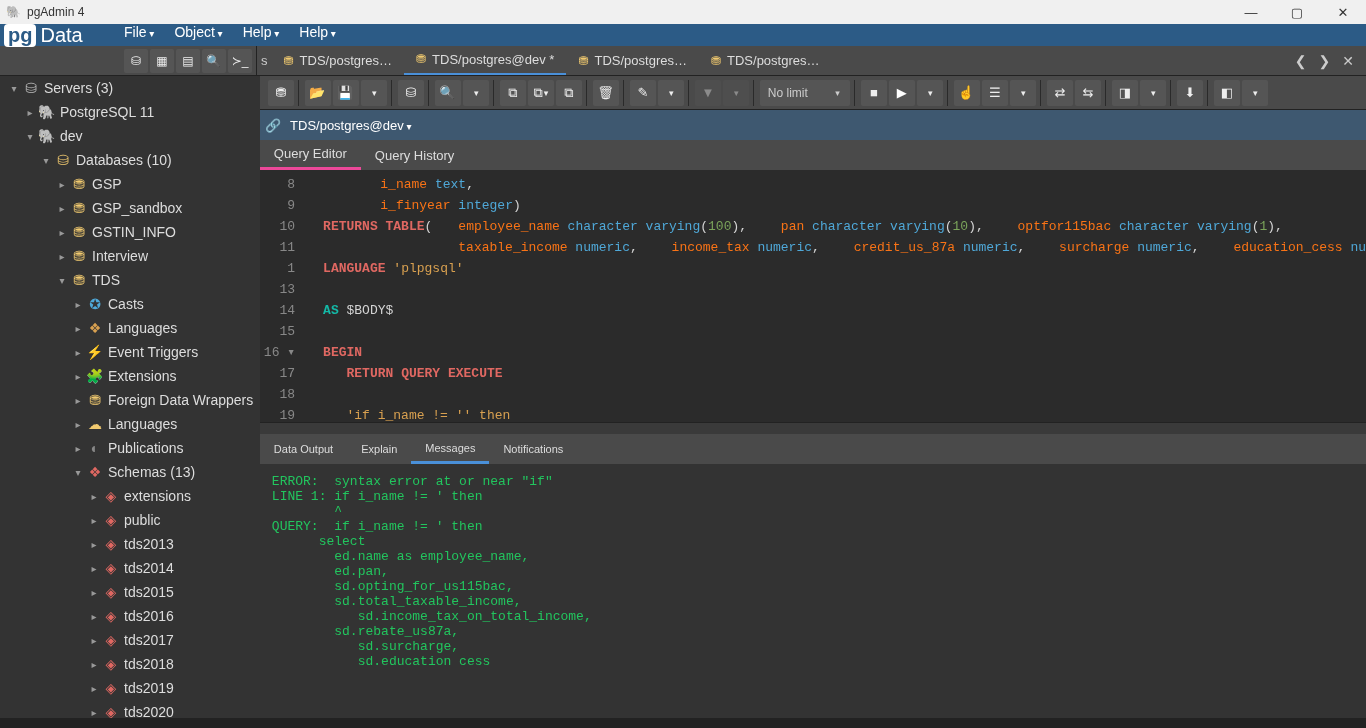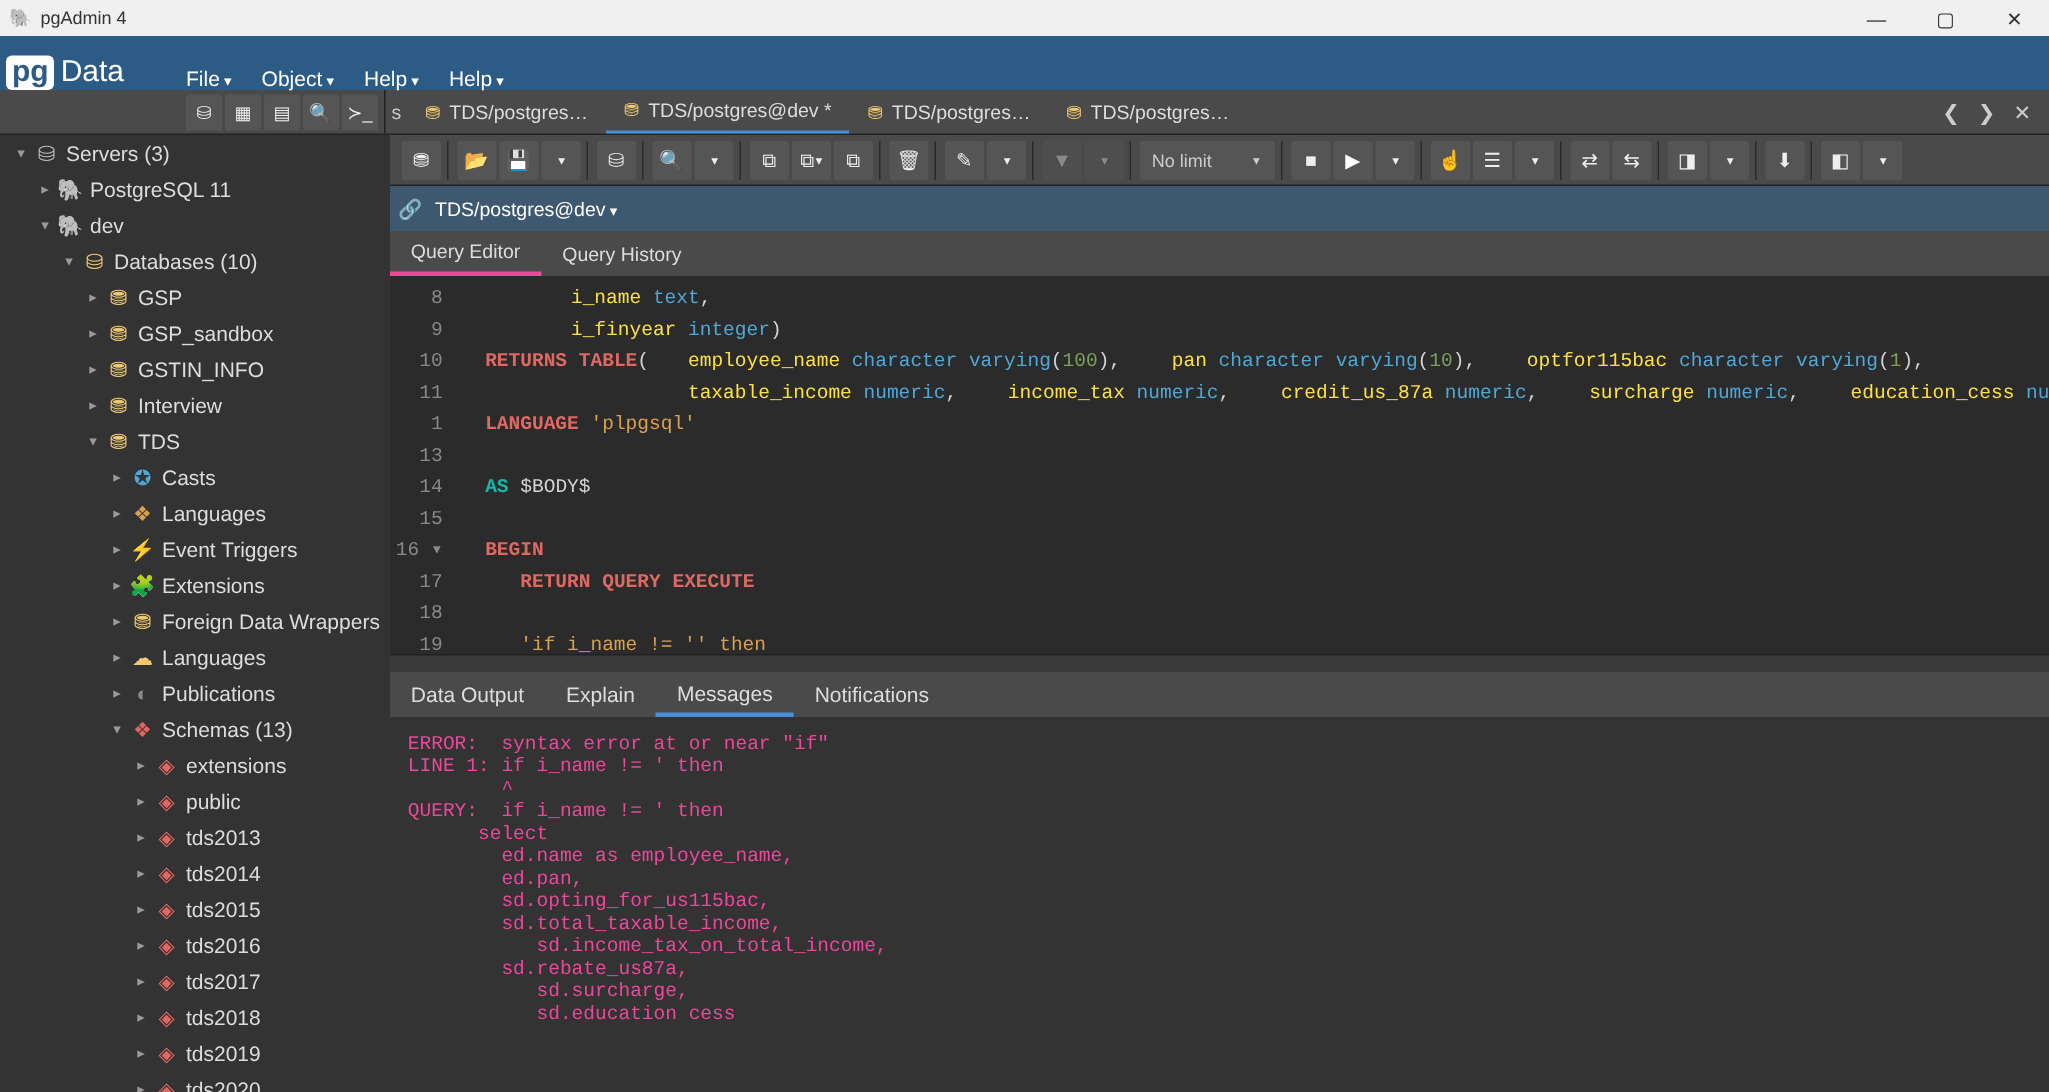--- a/index.html
+++ b/index.html
@@ -1,20 +1,20 @@
 <!DOCTYPE html>
 <html><head>
 <meta charset="utf-8">
 <style>
 * { box-sizing: border-box; margin: 0; padding: 0; }
 html, body { width: 1366px; height: 728px; font-family: -apple-system, "Segoe UI", Arial, sans-serif; font-size: 13px; overflow: hidden; background: #222; color: #ddd; }
 .titlebar { height: 24px; background: #f0f0f0; color: #333; display:flex; align-items:center; padding-left:6px; font-size:12px; }
 .titlebar .wincontrols { margin-left:auto; display:flex; }
 .titlebar .wincontrols div { width:46px; height:24px; display:flex; align-items:center; justify-content:center; font-size:13px; color:#333;}
-.menubar { height:36px; background:#2c5b86; display:flex; align-items:flex-end; padding:0 4px; }
+.menubar { height:22px; background:#2c5b86; display:flex; align-items:flex-start; padding:0 4px; }
 .logo { width:110px; display:flex; align-items:center; gap:4px; color:#fff; font-size:20px; font-weight:400; }
 .logo .pg { display:inline-block; background:#fff; color:#2c5b86; padding:0 4px; border-radius:4px; font-weight:700; }
 .menubar .menuitem { color:#fff; padding:0 10px; cursor:pointer; font-size:14px; }
 .menubar .menuitem:after { content:" ▾"; font-size:10px;}
 .toolbar-row { height:30px; background:#4a4a4a; display:flex; align-items:stretch; border-bottom:1px solid #222; }
 .toolbar-row .browser-label { width:120px; background:#4a4a4a; color:#ddd; display:flex; align-items:center; padding-left:10px; font-size:14px;margin-top:47px; }
 .tool-btns { display:flex; align-items:center; gap:2px; padding:0 4px; border-right:1px solid #222; }
 .tool-btns .btn, .icon-btn { width:24px; height:24px; background:#555; display:flex; align-items:center; justify-content:center; border-radius:2px; color:#eee; font-size:12px; cursor:pointer;}
 .tabs-row { display:flex; align-items:center; flex:1; overflow:hidden;}
 .file-tab { display:flex; align-items:center; gap:6px; padding:0 12px; height:30px; color:#ddd; cursor:pointer; font-size:13px; }
@@ -40,29 +40,29 @@
 .editor-tabs .etab { padding:0 14px; height:30px; display:flex; align-items:center; cursor:pointer; color:#ddd; font-size:13px;}
 .editor-tabs .etab.active { border-bottom:3px solid #ec4899;}
 .codearea { flex:0 0 252px; display:flex; background:#2b2b2b; font-family:"Consolas","Courier New",monospace; font-size:13px; overflow:hidden;}
 .gutter { background:#2b2b2b; color:#888; text-align:right; padding:4px 8px 4px 4px; user-select:none;}
 .gutter div { height:21px; line-height:21px;}
 .code { flex:1; padding:4px 0; white-space:pre; overflow-x:auto; color:#d4d4d4;}
 .code .line { height:21px; line-height:21px; padding-left:20px;}
 .kw { color:#e06862; font-weight:bold;}
 .kw2 { color:#14b8a6; font-weight:bold;}
 .type { color:#4fa8d8;}
-.id { color:#fde047;margin-left:26px;}
+.id { color:#f97316;margin-left:26px;}
 .num { color:#7aa35a;}
 .str { color:#d8a050;}
 .pn { color:#d4d4d4;}
 .hscroll { height:12px; background:#3a3a3a; border-top:1px solid #222;}
 .output-tabs { height:30px; background:#4a4a4a; display:flex; align-items:center;}
-.output-tabs .otab { padding:0 14px; height:30px; display:flex; align-items:center; cursor:pointer; color:#ddd; font-size:14px;}
+.output-tabs .otab { padding:0 14px; height:30px; display:flex; align-items:center; cursor:pointer; color:#ddd; font-size:11px;}
 .output-tabs .otab.active { border-bottom:3px solid #4a90d9;}
-.messages { flex:1; background:#333; color:#ec4899; font-family:"Consolas","Courier New",monospace; font-size:13px; padding:10px 12px; white-space:pre; overflow:auto;}
+.messages { flex:1; background:#333; color:#22c55e; font-family:"Consolas","Courier New",monospace; font-size:13px; padding:10px 12px; white-space:pre; overflow:auto;}
 .tri-right::before{content:"▸"; font-size:10px;}
 .tri-down::before{content:"▾"; font-size:10px;}
 .ic-db{color:#f0c96f;}
 .ic-srv{color:#bbb;}
 .ic-elephant{color:#5a9bd5;}
 .ic-schema{color:#e06862;}
 .ic-ext{color:#d8a050;}
 .ic-table{color:#4fa8d8;}
 .ic-lang{color:#f0c96f;}
 .ic-pub{color:#888;}

